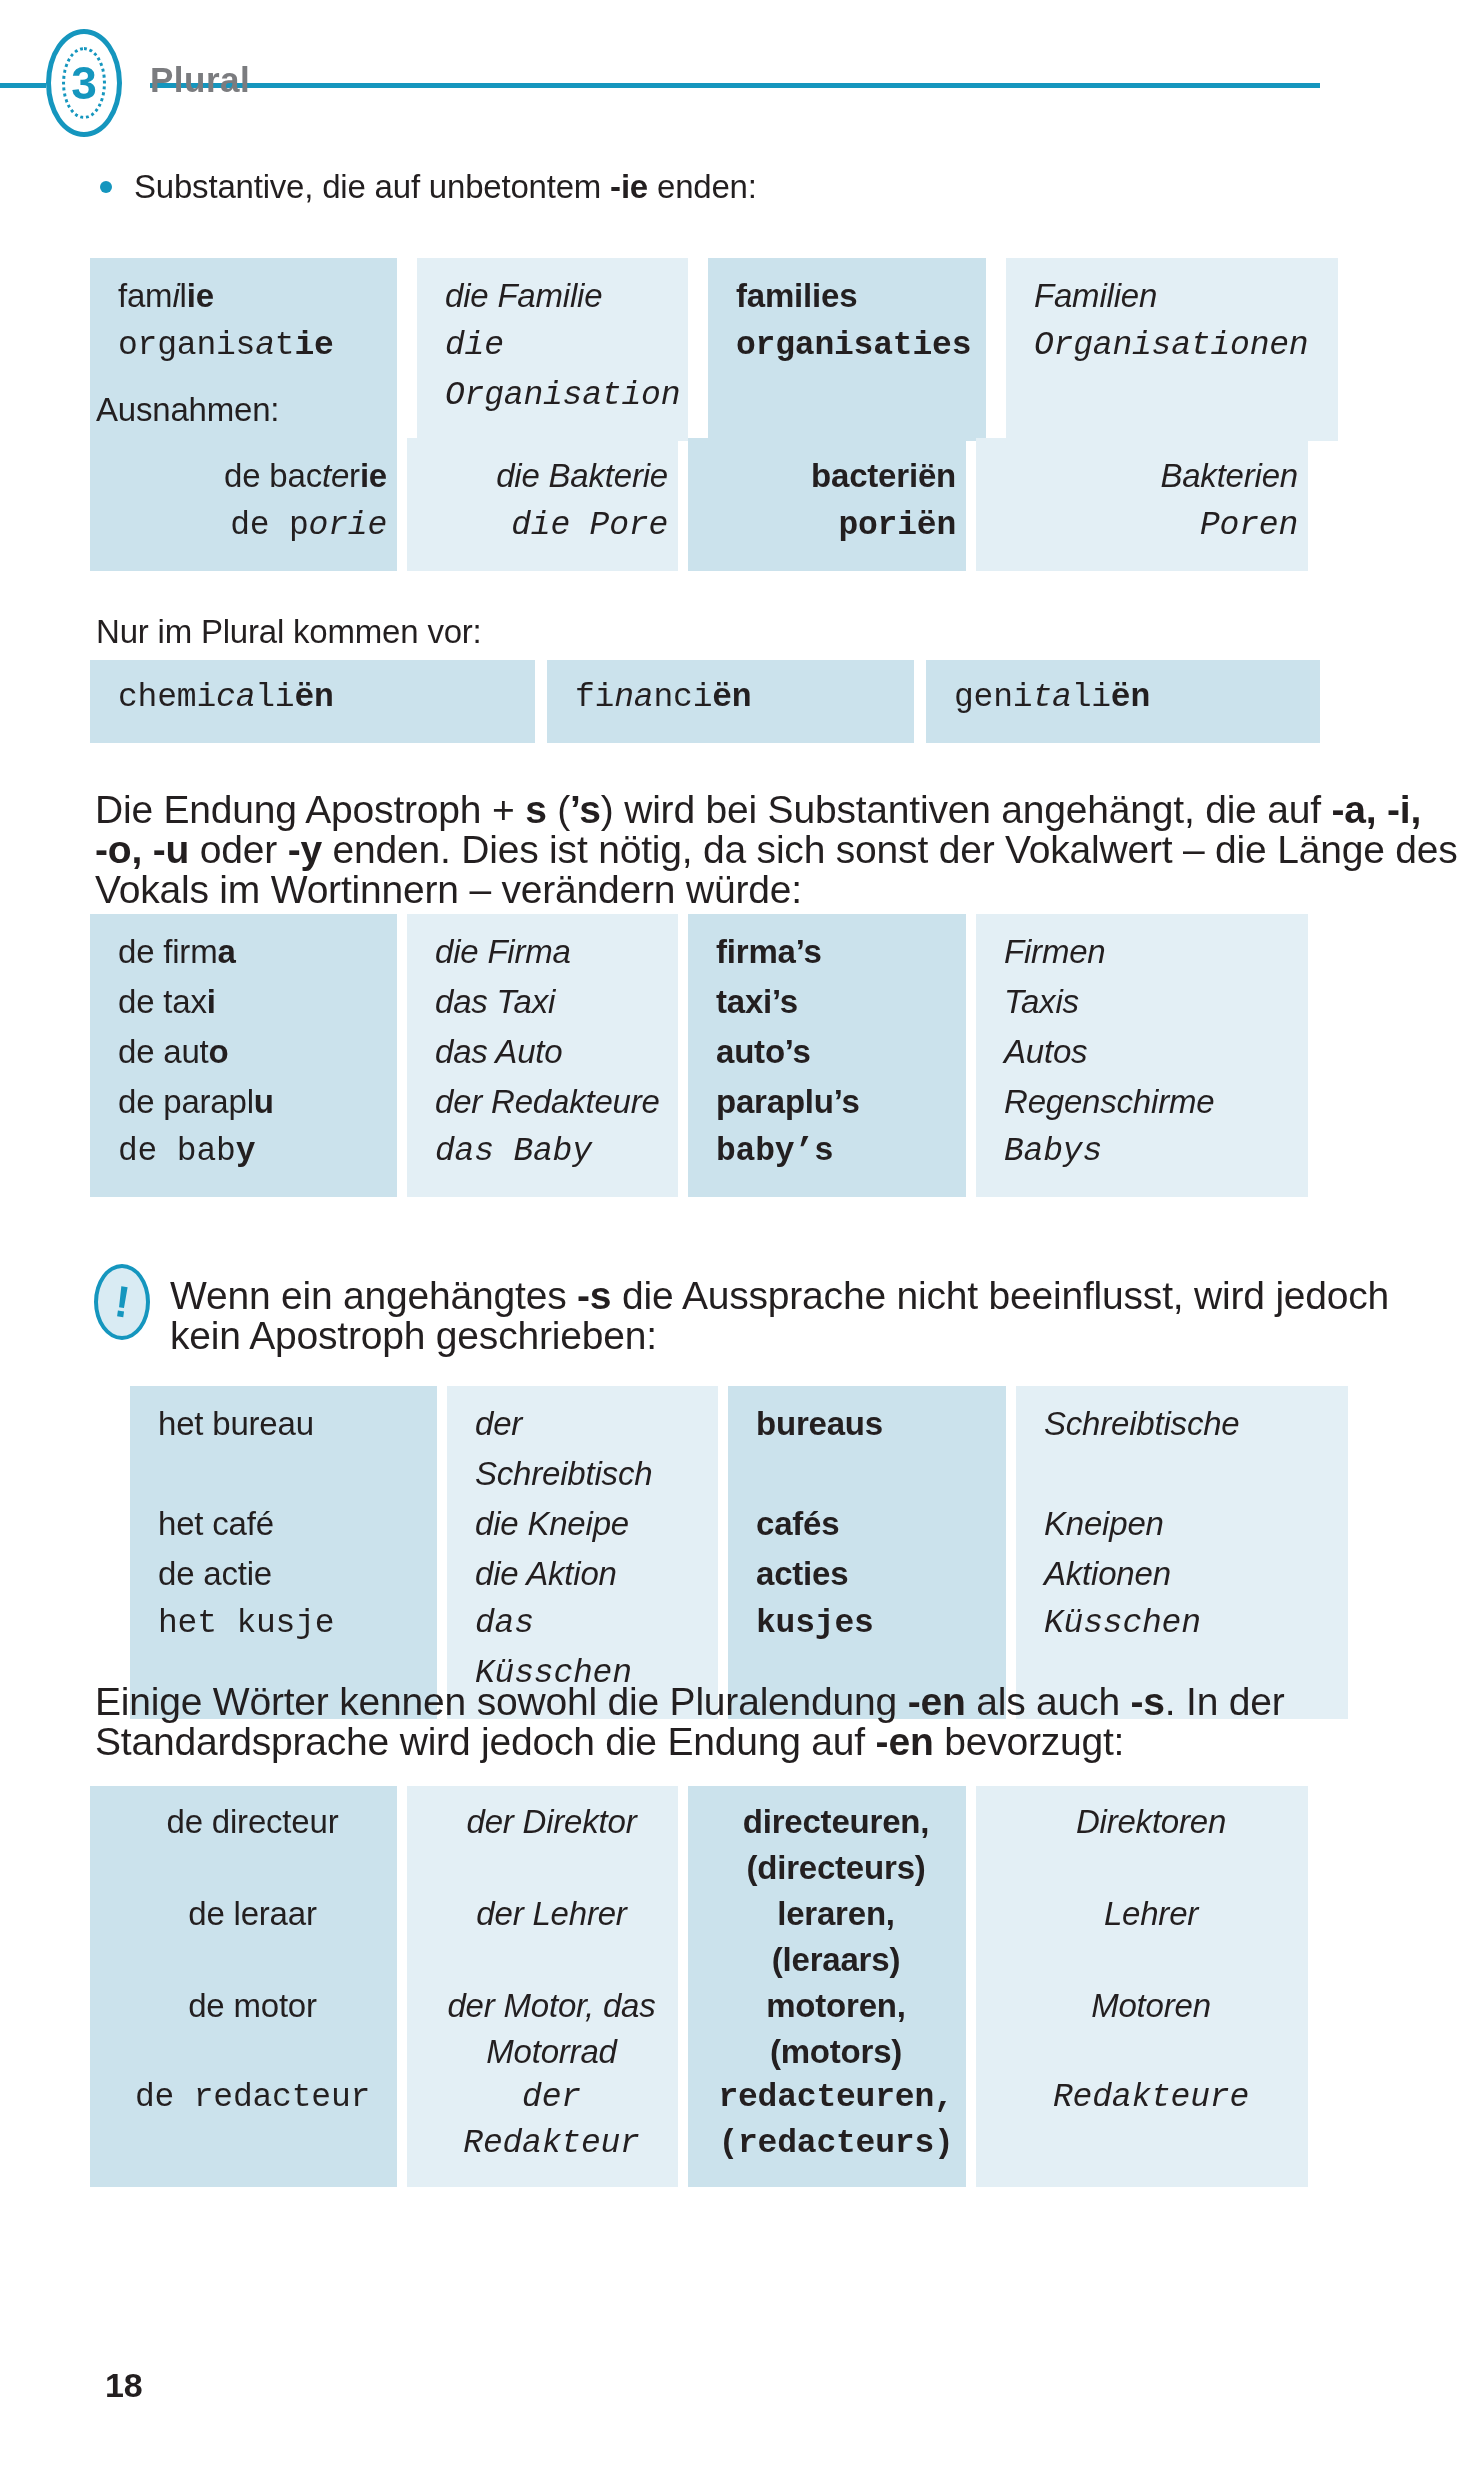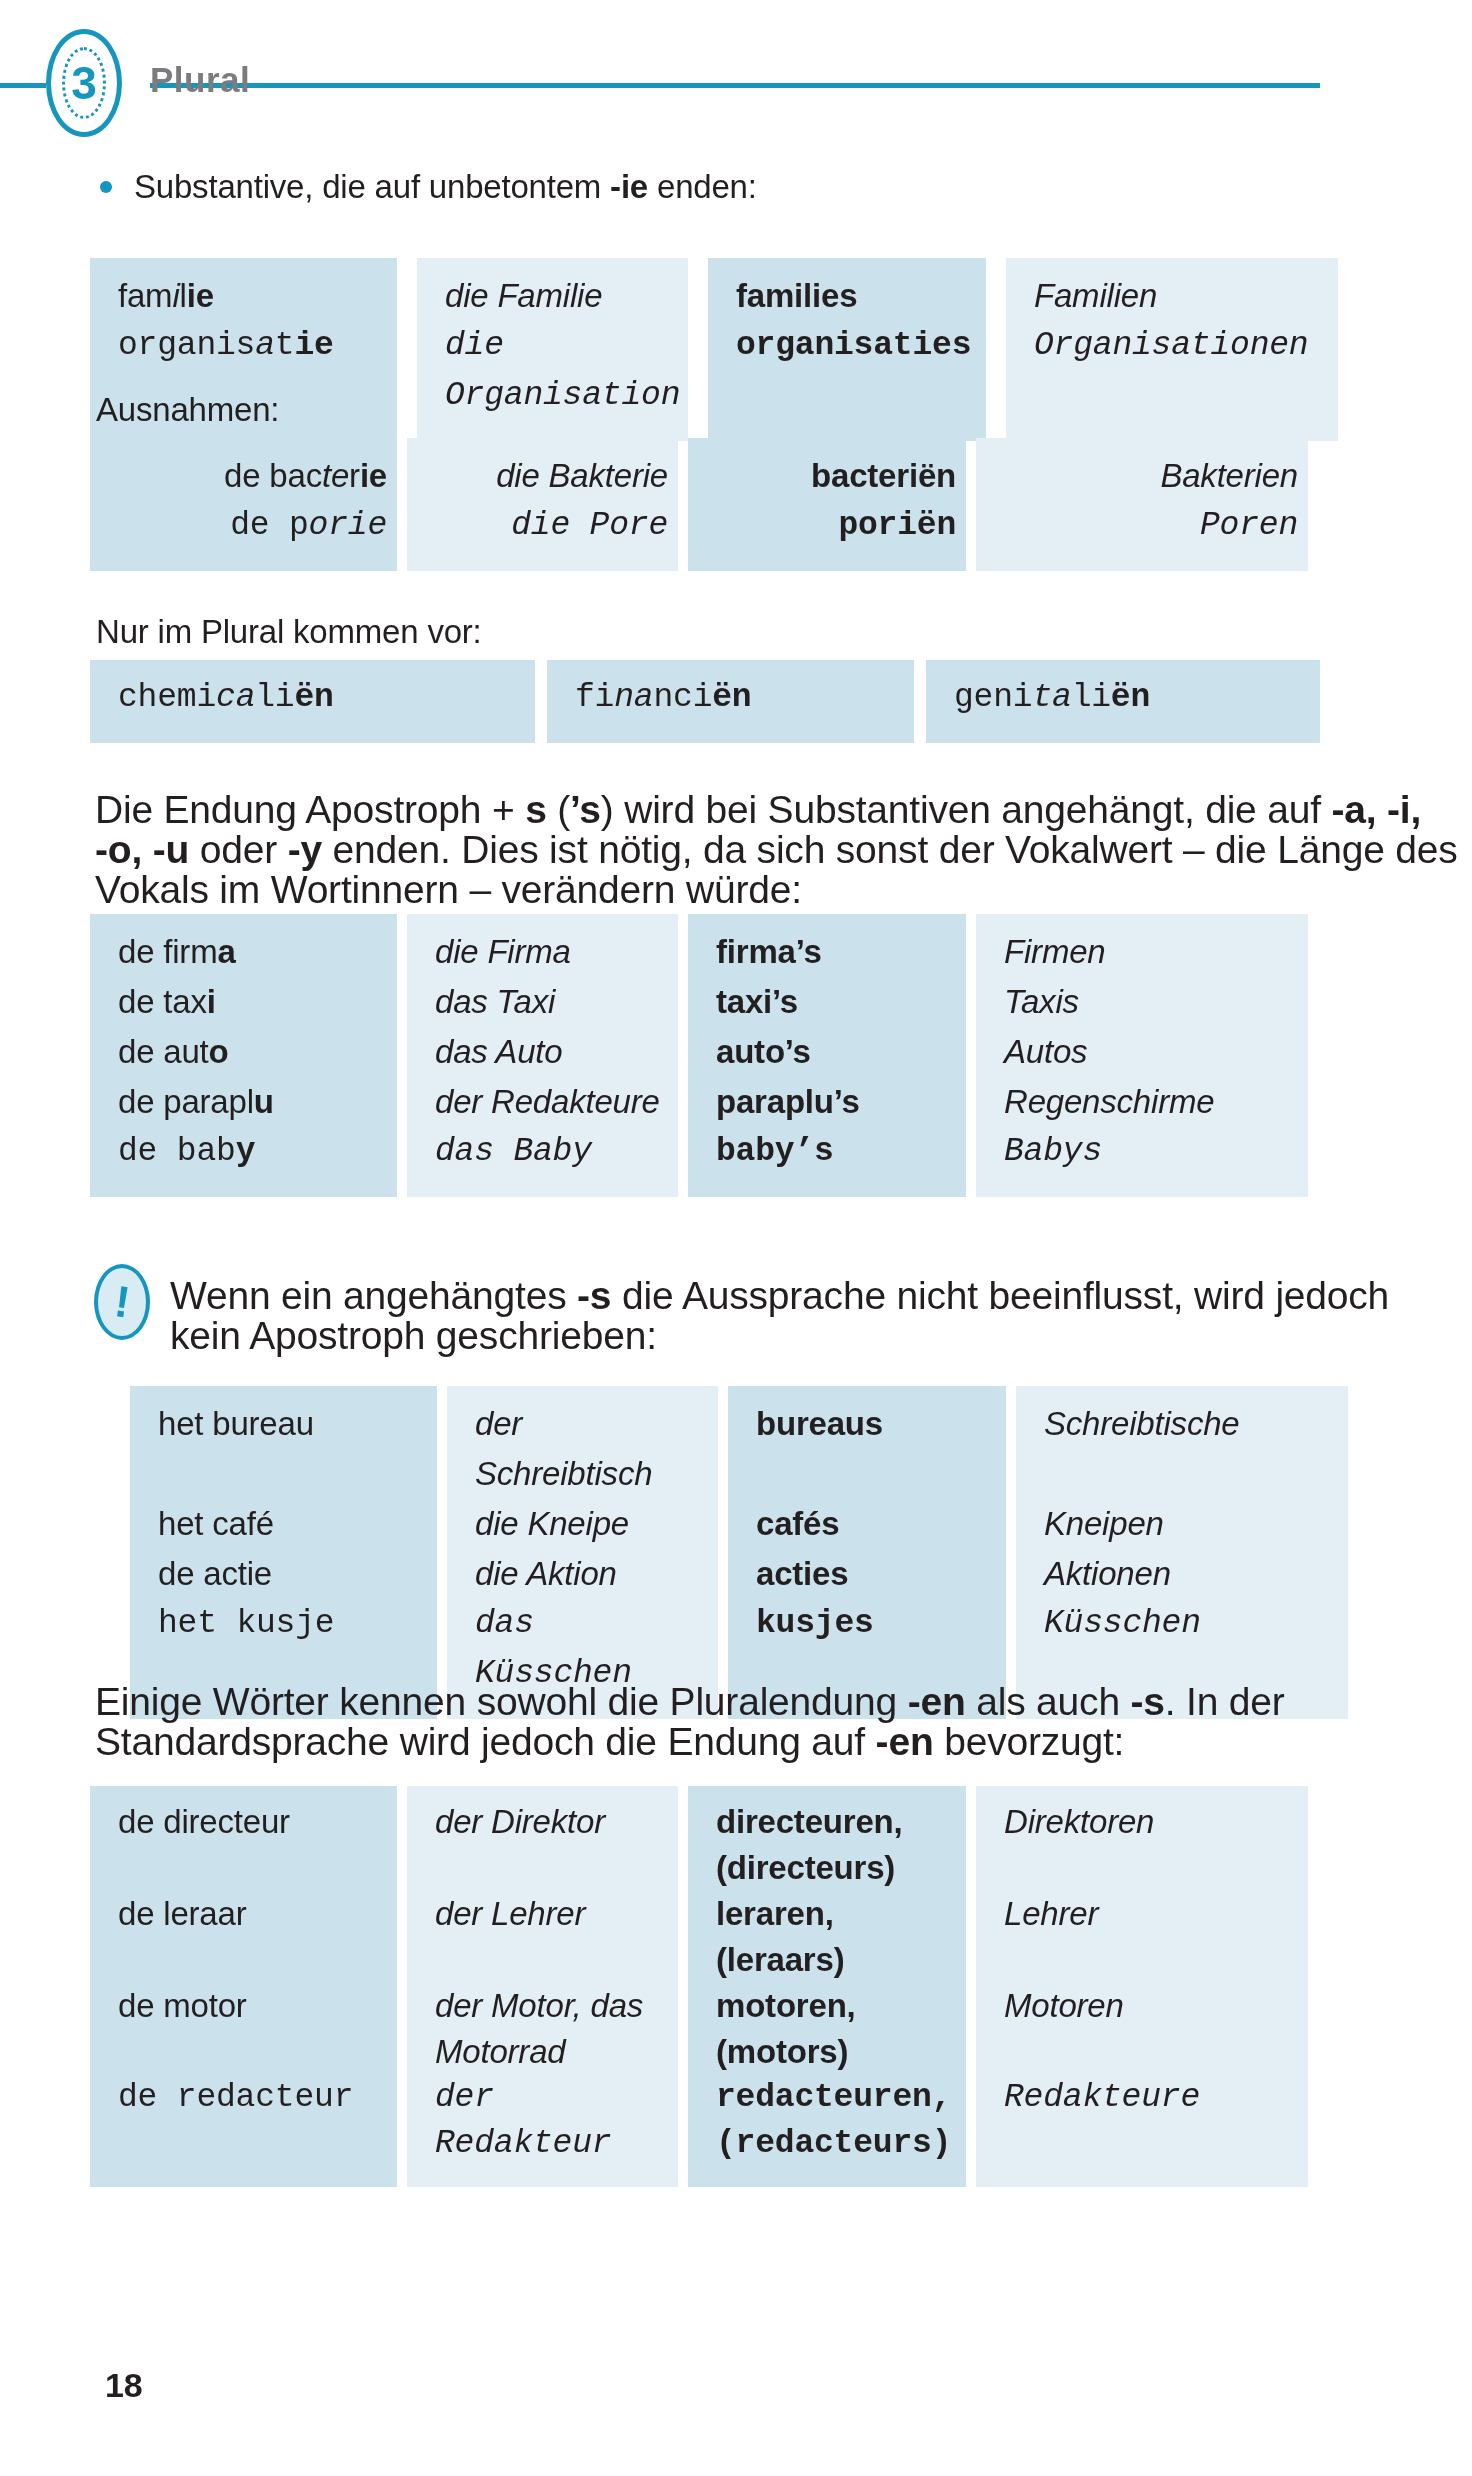--- a/index.html
+++ b/index.html
@@ -47,21 +47,21 @@
 
   
   .tbl{position:absolute;display:grid;row-gap:0;}
   .cell{
     background:var(--cell_dark);padding:0 10px 0 28px;
     font-size:33px;line-height:50px;white-space:pre-line;
   }
   .c-light{background:var(--cell_light);}
   .row-first{padding-top:13px;}
   .row-last{padding-bottom:20px;font-family:Liberation Mono, monospace;}
-  .tight .cell{line-height:46px;}
+  .tight .cell{line-height:46px;text-align:center;}
 
   .t-ie{top:226px;left:90px;}
   .lbl-ausnahmen{top:390px;left:96px;}
   .t-exceptions{top:438px;left:90px;text-align:right;}
   .lbl-nur{top:612px;left:96px;}
   .t-plural-only{top:660px;left:90px;}
   .para-apostrophe{top:790px;left:95px;}
   .t-apostrophe{top:914px;left:90px;}
 
   .warning-icon{

